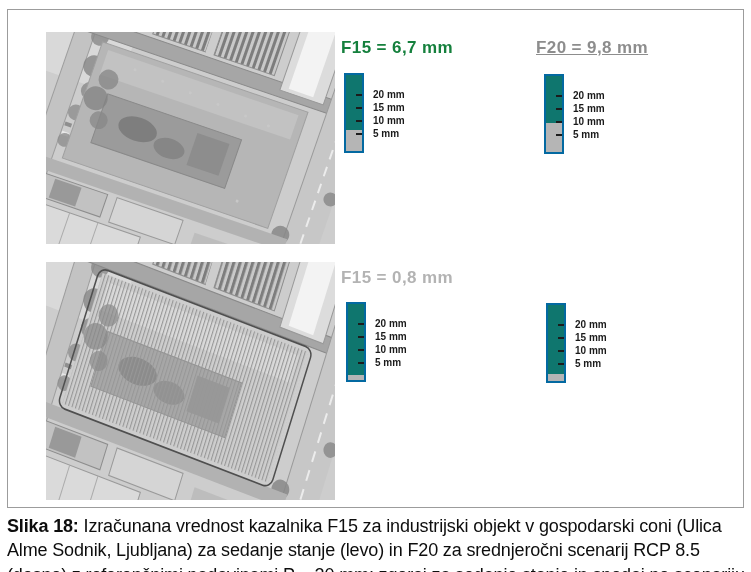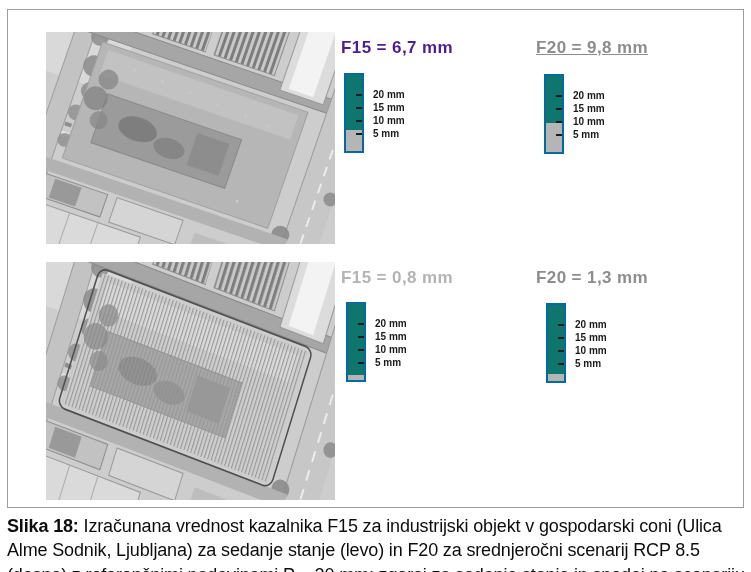--- a/index.html
+++ b/index.html
@@ -172,21 +172,21 @@
 
   <div class="aerial bottom">
     <svg viewBox="0 0 290 214" preserveAspectRatio="none">
       <rect width="290" height="214" fill="#cdcdcd"></rect>
       <use href="#sc-base"></use>
       <use href="#sc-parcel-mzi"></use>
     </svg>
   </div>
 
   <div class="gauge-block g0">
-    <div class="f-label" style="color: #4c1d95;">F15 = 6,7 mm</div>
+    <div class="f-label" style="color: #15803d;">F15 = 6,7 mm</div>
     <div class="tube">
         <div class="tick" style="top: 19px;"></div>
         <div class="tick-label" style="top: 15px;">20 mm</div>
         <div class="tick" style="top: 32px;"></div>
         <div class="tick-label" style="top: 28px;">15 mm</div>
         <div class="tick" style="top: 45px;"></div>
         <div class="tick-label" style="top: 41px;">10 mm</div>
         <div class="tick" style="top: 58px;"></div>
         <div class="tick-label" style="top: 54px;">5 mm</div>
         <div class="fill" style="height: 21px; background: rgb(181, 181, 181);"></div>
@@ -217,21 +217,20 @@
         <div class="tick-label" style="top: 28px;">15 mm</div>
         <div class="tick" style="top: 45px;"></div>
         <div class="tick-label" style="top: 41px;">10 mm</div>
         <div class="tick" style="top: 58px;"></div>
         <div class="tick-label" style="top: 54px;">5 mm</div>
         <div class="fill" style="height: 5px; background: rgb(181, 181, 181);"></div>
       </div>
   </div>
 
   <div class="gauge-block g3">
-    <div class="f-label" style="color: rgb(141, 141, 141);">F20 = 1,3 mm</div>
     <div class="tube">
         <div class="tick" style="top: 19px;"></div>
         <div class="tick-label" style="top: 15px;">20 mm</div>
         <div class="tick" style="top: 32px;"></div>
         <div class="tick-label" style="top: 28px;">15 mm</div>
         <div class="tick" style="top: 45px;"></div>
         <div class="tick-label" style="top: 41px;">10 mm</div>
         <div class="tick" style="top: 58px;"></div>
         <div class="tick-label" style="top: 54px;">5 mm</div>
         <div class="fill" style="height: 7px; background: rgb(181, 181, 181);"></div>

